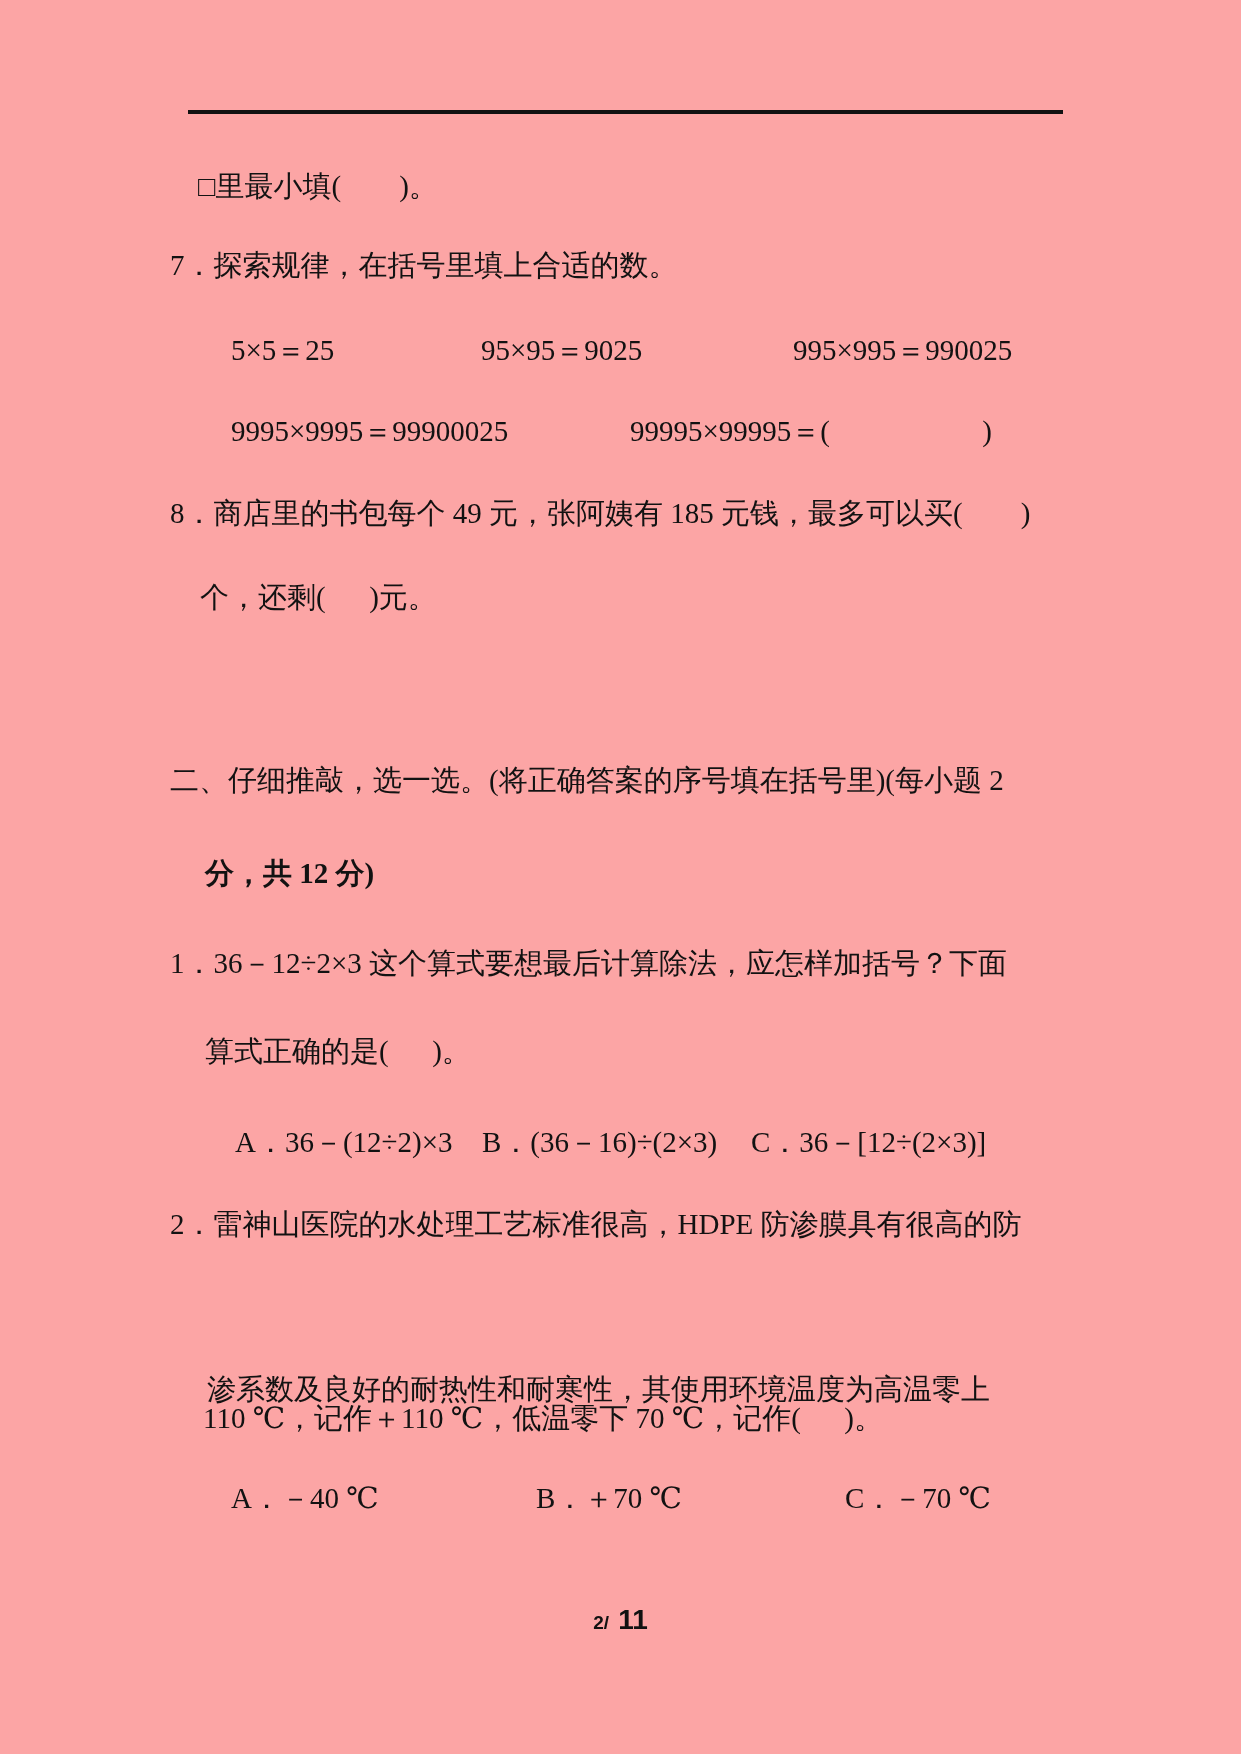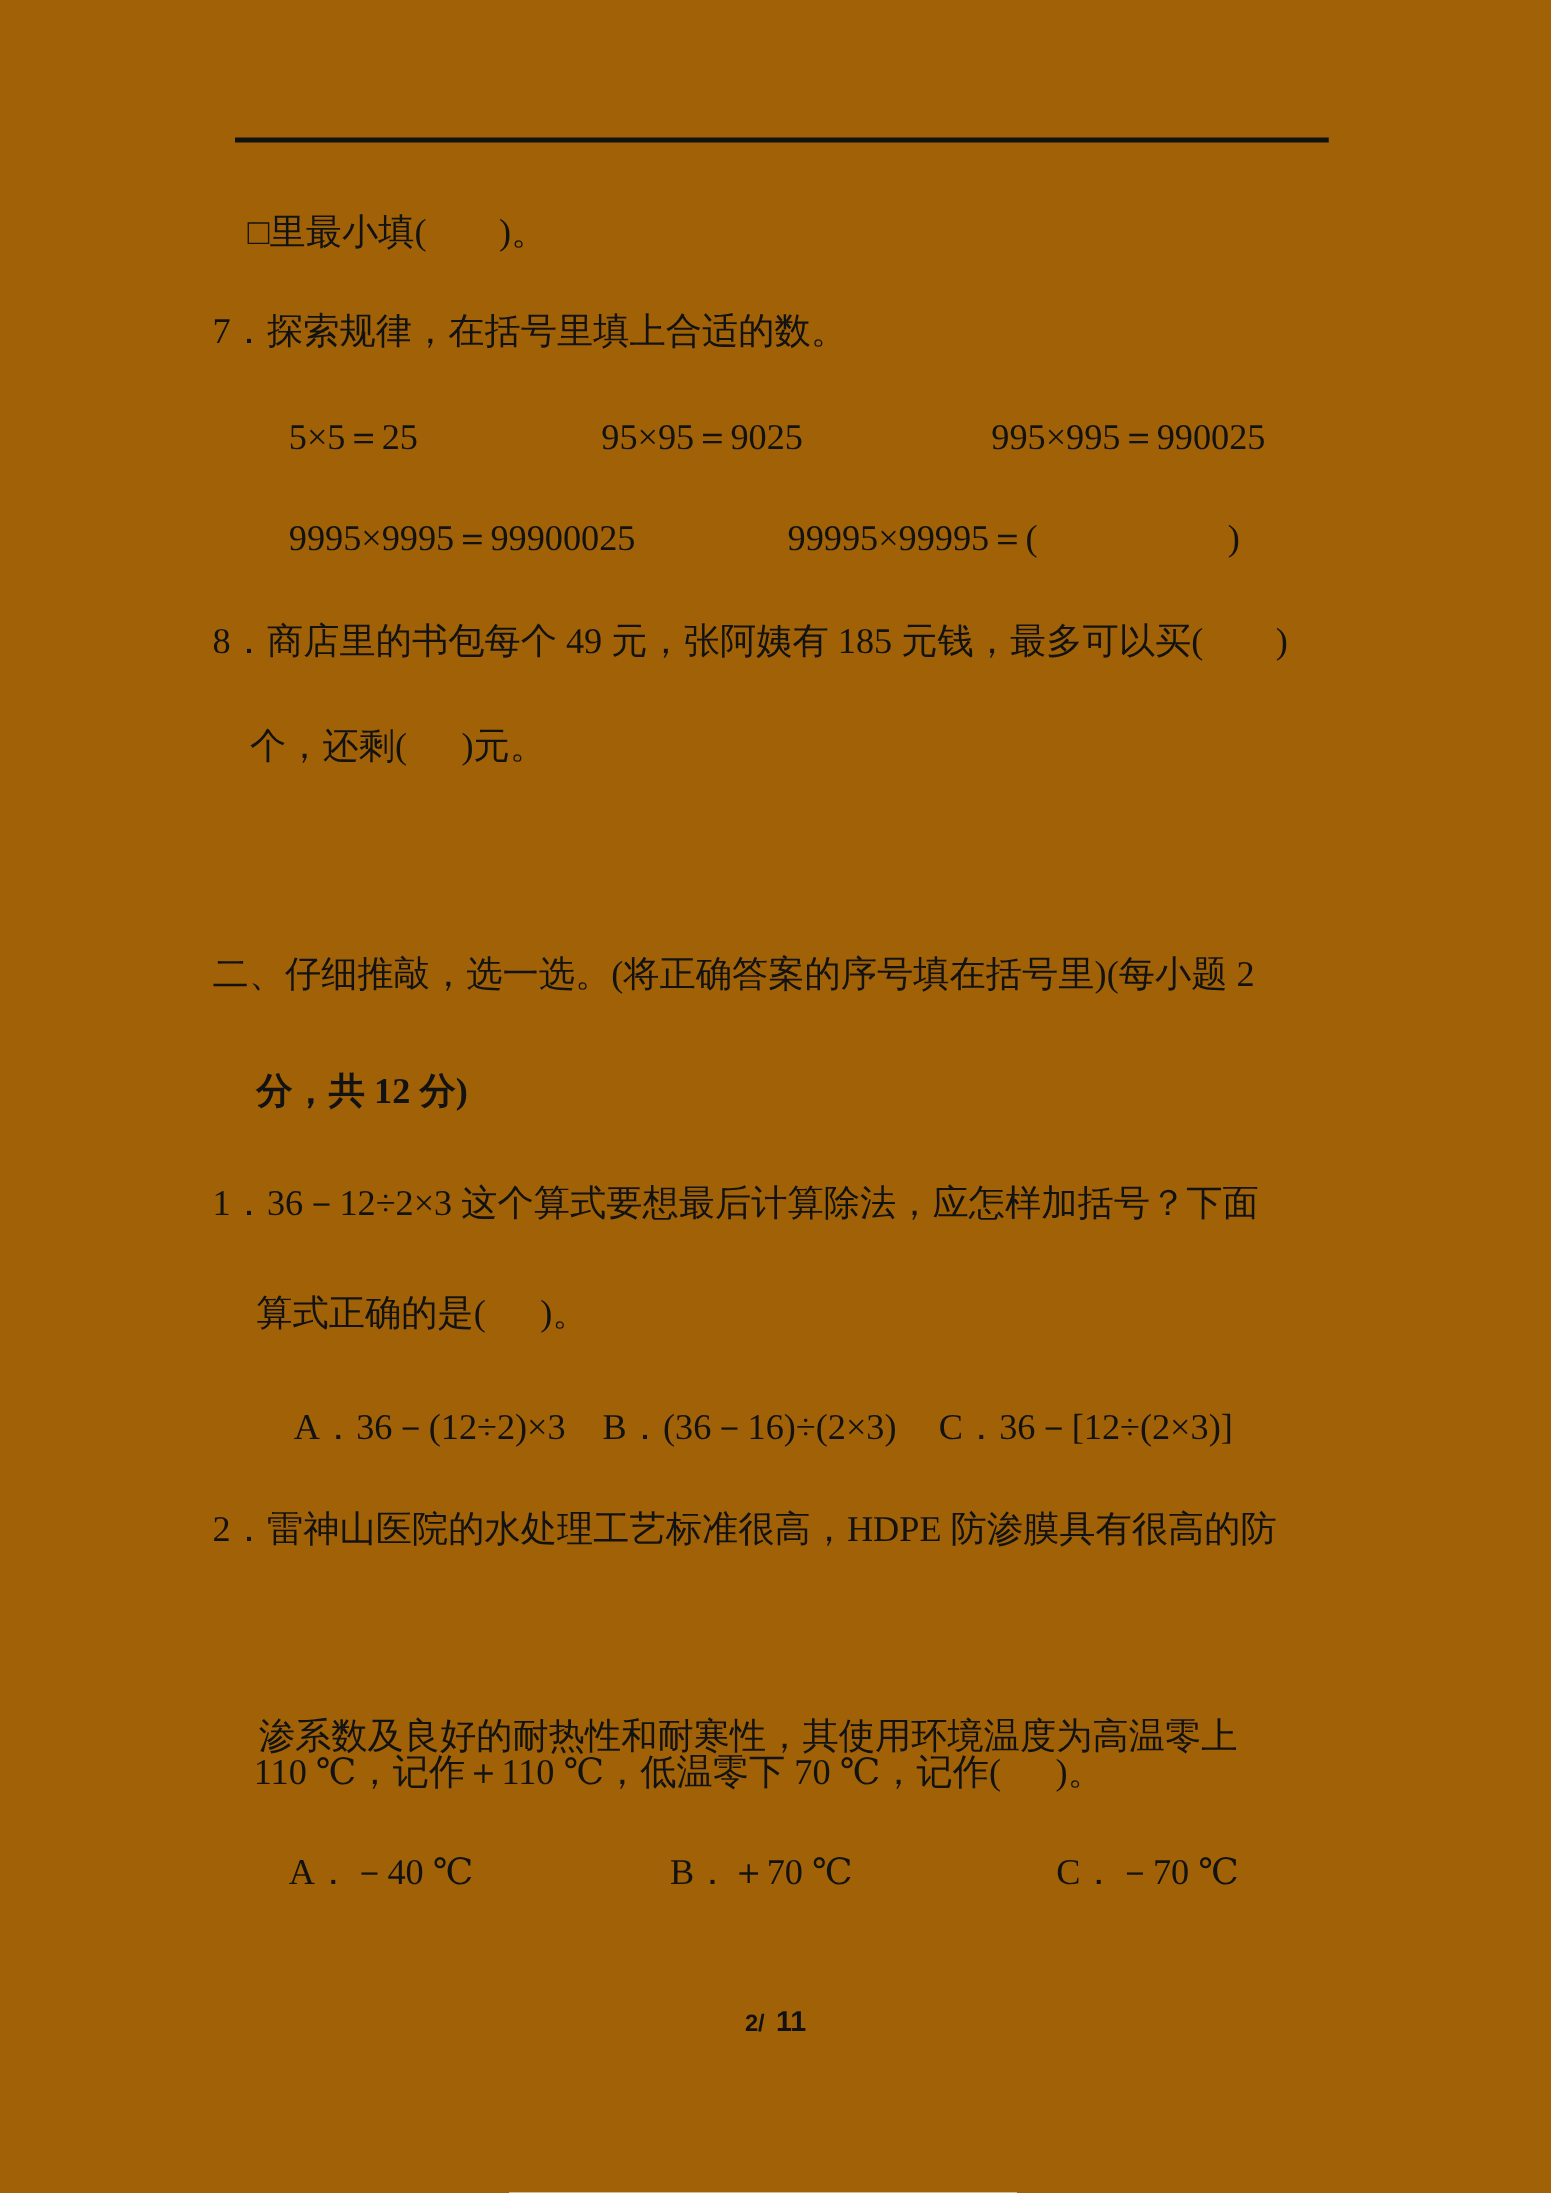--- a/index.html
+++ b/index.html
@@ -4,21 +4,21 @@
 <style>
   html, body {
     margin: 0;
     padding: 0;
     background: #ffffff;
   }
   .page {
     position: relative;
     width: 1241px;
     height: 1754px;
-    background: #a16207;
+    background: #fca5a5;
     font-family: "Liberation Serif", "DejaVu Serif", serif;
     color: #121212;
     overflow: hidden;
   }
   .rule {
     position: absolute;
     left: 188px;
     top: 110px;
     width: 875px;
     height: 4px;
@@ -48,21 +48,21 @@
     align-items: baseline;
     gap: 9px;
     font-family: "Liberation Sans", sans-serif;
   }
   .footer .pg-cur {
     font-size: 19px;
     font-weight: 700;
     color: #111111;
   }
   .footer .pg-total {
-    font-size: 23px;
+    font-size: 28px;
     font-weight: 700;
     color: #111111;
   }
 </style>
 </head>
 <body>
 
 <div class="page">
 
   <div class="rule"></div>

